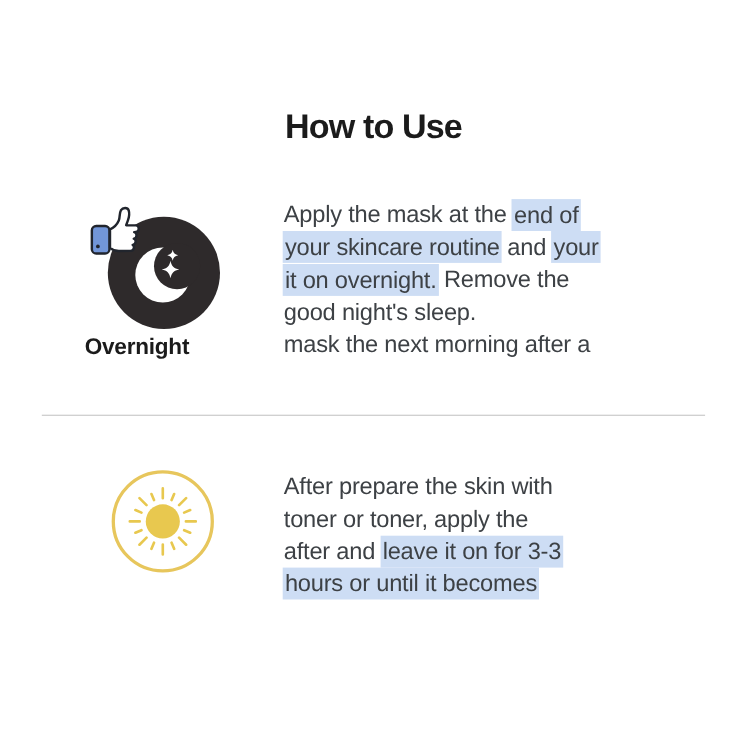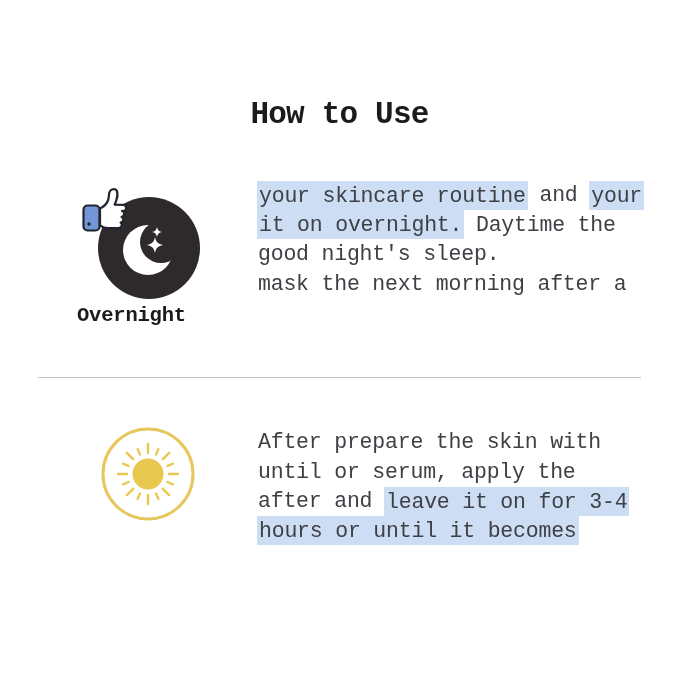--- a/index.html
+++ b/index.html
@@ -1,21 +1,21 @@
 <!DOCTYPE html>
 <html style="--highlight: #cdddf4; --body-text: #3d4145; --heading-text: #1b1b1b; --divider: #c5c5c5; --moon-bg: #2e2a2b; --sun-yellow: #e8c84f; --sun-ring: #e7c65c; --thumb-blue: #7296d8; --thumb-outline: #21252d;"><head>
 <meta charset="utf-8">
 <style>
   html, body { margin: 0; padding: 0; background: #ffffff; }
   .canvas {
     position: relative;
     width: 679px;
     height: 679px;
     background: #ffffff;
-    font-family: Liberation Mono, monospace;
+    font-family: Liberation Sans, sans-serif;
     overflow: hidden;
   }
   .title {
     position: absolute;
     top: 97px;
     left: 0;
     right: 0;
     margin: 0;
     text-align: center;
     font-size: 31px;
@@ -89,35 +89,36 @@
       <path class="moon-fg" d="M75,53 C76,58 78,60 83,61 C78,62 76,64 75,69 C74,64 72,62 67,61 C72,60 74,58 75,53 Z"></path>
     </g>
     <g>
       <rect class="thumb-cuff" x="3.5" y="21.5" width="16" height="25" rx="4"></rect>
       <circle class="thumb-dot" cx="9" cy="40" r="1.7"></circle>
       <path class="thumb-hand" d="M20,24.5 C23.5,23 26.5,20 28,16.5 C29.2,13.6 28.4,9.5 30,7 C31.6,4.5 36,4.2 37,7.2 C37.8,9.8 37.3,13.5 36.3,16.3 L34.7,20.7 L43.5,20.9 C47,21 47,26.8 43.4,26.9 L42,27 C45,27.6 44.7,32.6 41.6,32.9 C44.3,33.8 43.7,38.4 40.6,38.6 C42.8,39.9 41.8,44 38.6,44.1 L28,44.2 C24,44.2 21.8,42.8 20,41.3 Z"></path>
     </g>
   </svg>
   <div class="icon-label label-overnight">Overnight</div>
   <div class="desc desc-overnight">
+      <div class="text-line"><span class="">Apply the mask at the </span><span class="hl">end of</span></div>
       <div class="text-line"><span class="hl">your skincare routine</span><span class=""> and </span><span class="hl">your</span></div>
-      <div class="text-line"><span class="hl">it on overnight.</span><span class=""> Daytime the</span></div>
+      <div class="text-line"><span class="hl">it on overnight.</span><span class=""> Remove the</span></div>
       <div class="text-line"><span class="">good night's sleep.</span></div>
       <div class="text-line"><span class="">mask the next morning after a</span></div>
     </div>
 
   <hr class="divider">
 
   <svg class="icon-svg icon-daytime" width="102" height="102" viewBox="0 0 102 102">
     <g>
       <circle class="sun-ring" cx="51" cy="51" r="45"></circle>
       <circle class="sun-core" cx="51" cy="51" r="15.5"></circle>
       <path class="sun-rays" d="M72 51L81 51M70.4 59L75.9 61.3M65.8 65.8L72.2 72.2M59 70.4L61.3 75.9M51 72L51 81M43 70.4L40.7 75.9M36.2 65.8L29.8 72.2M31.6 59L26.1 61.3M30 51L21 51M31.6 43L26.1 40.7M36.2 36.2L29.8 29.8M43 31.6L40.7 26.1M51 30L51 21M59 31.6L61.3 26.1M65.8 36.2L72.2 29.8M70.4 43L75.9 40.7"></path>
     </g>
   </svg>
   <div class="desc desc-daytime">
       <div class="text-line"><span class="">After prepare the skin with</span></div>
-      <div class="text-line"><span class="">until or serum, apply the</span></div>
-      <div class="text-line"><span class="">after and </span><span class="hl">leave it on for 3-4</span></div>
+      <div class="text-line"><span class="">toner or toner, apply the</span></div>
+      <div class="text-line"><span class="">after and </span><span class="hl">leave it on for 3-3</span></div>
       <div class="text-line"><span class="hl">hours or until it becomes</span></div>
     </div>
 
 </div>
 
 </body></html>

